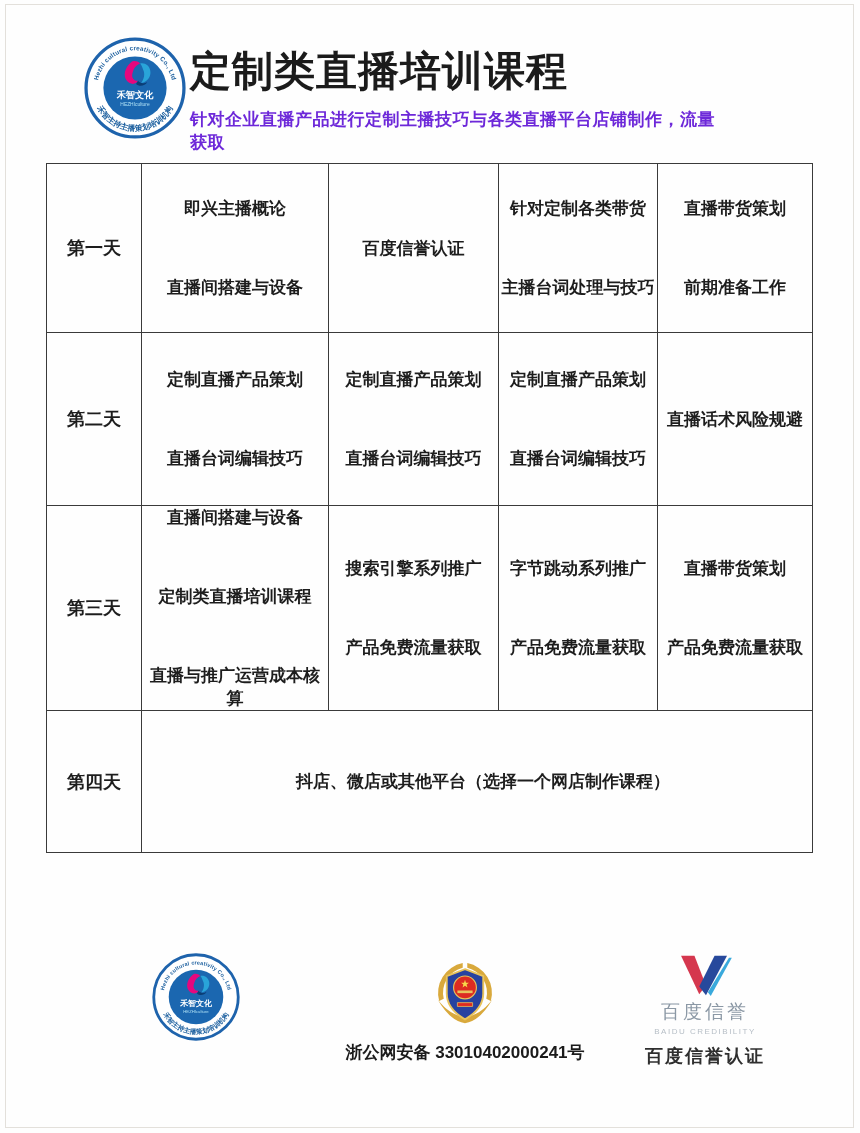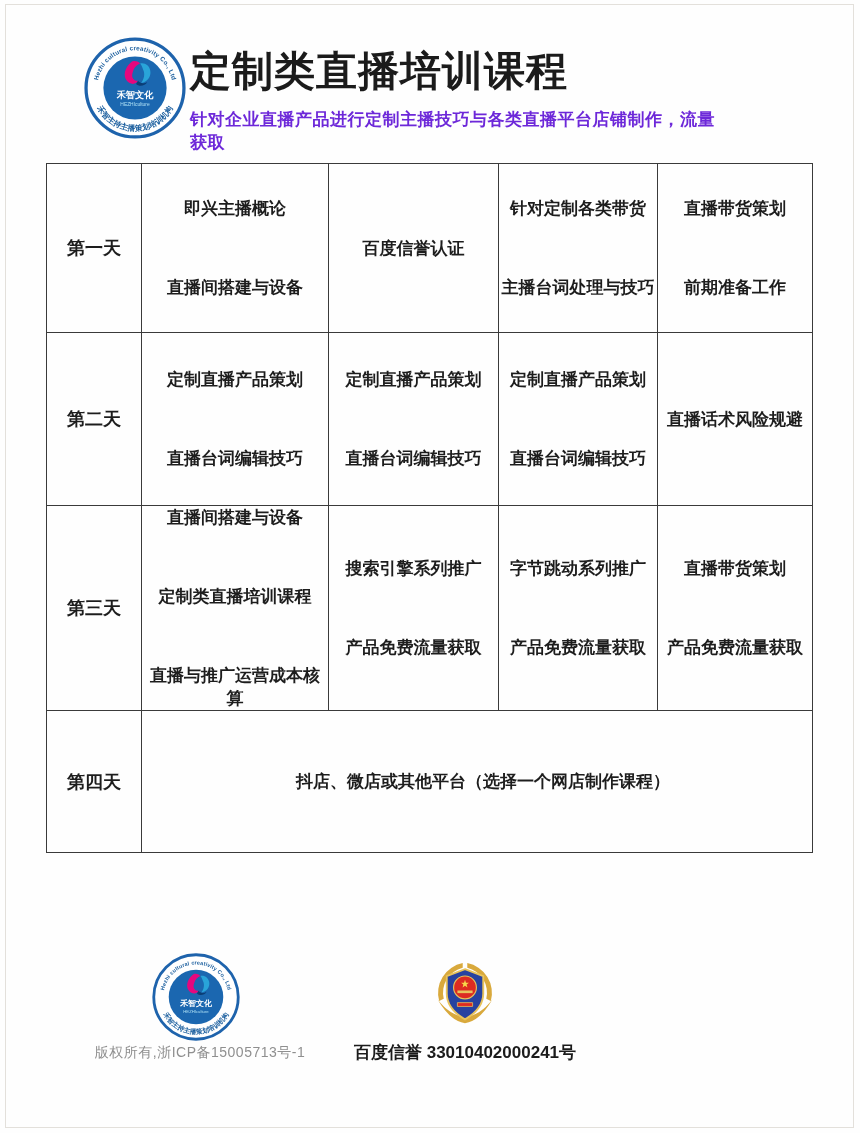--- a/index.html
+++ b/index.html
@@ -182,20 +182,27 @@
     <tr style="height:142px">
       <td class="time-label">第四天</td>
       <td class="merged" colspan="4">抖店、微店或其他平台（选择一个网店制作课程）</td>
     </tr>
   </tbody>
     </table>
 
   <svg class="footer-logo">
       <use href="#hz-logo"></use>
     </svg>
-  <div class="copyright">版权所有,浙ICP备15005713号-1</div>
 
   <svg class="police-badge">
       <use href="#police-badge"></use>
     </svg>
-  <div class="police-text">百度信誉 33010402000241号</div>
-
+  <div class="police-text">浙公网安备 33010402000241号</div>
+
+  <div class="baidu-block">
+    <svg class="baidu-v">
+        <use href="#baidu-v"></use>
+      </svg>
+    <div class="baidu-title">百度信誉</div>
+    <div class="baidu-sub">BAIDU CREDIBILITY</div>
+    <div class="baidu-cert">百度信誉认证</div>
+  </div>
 </div>
 
 </body></html>

